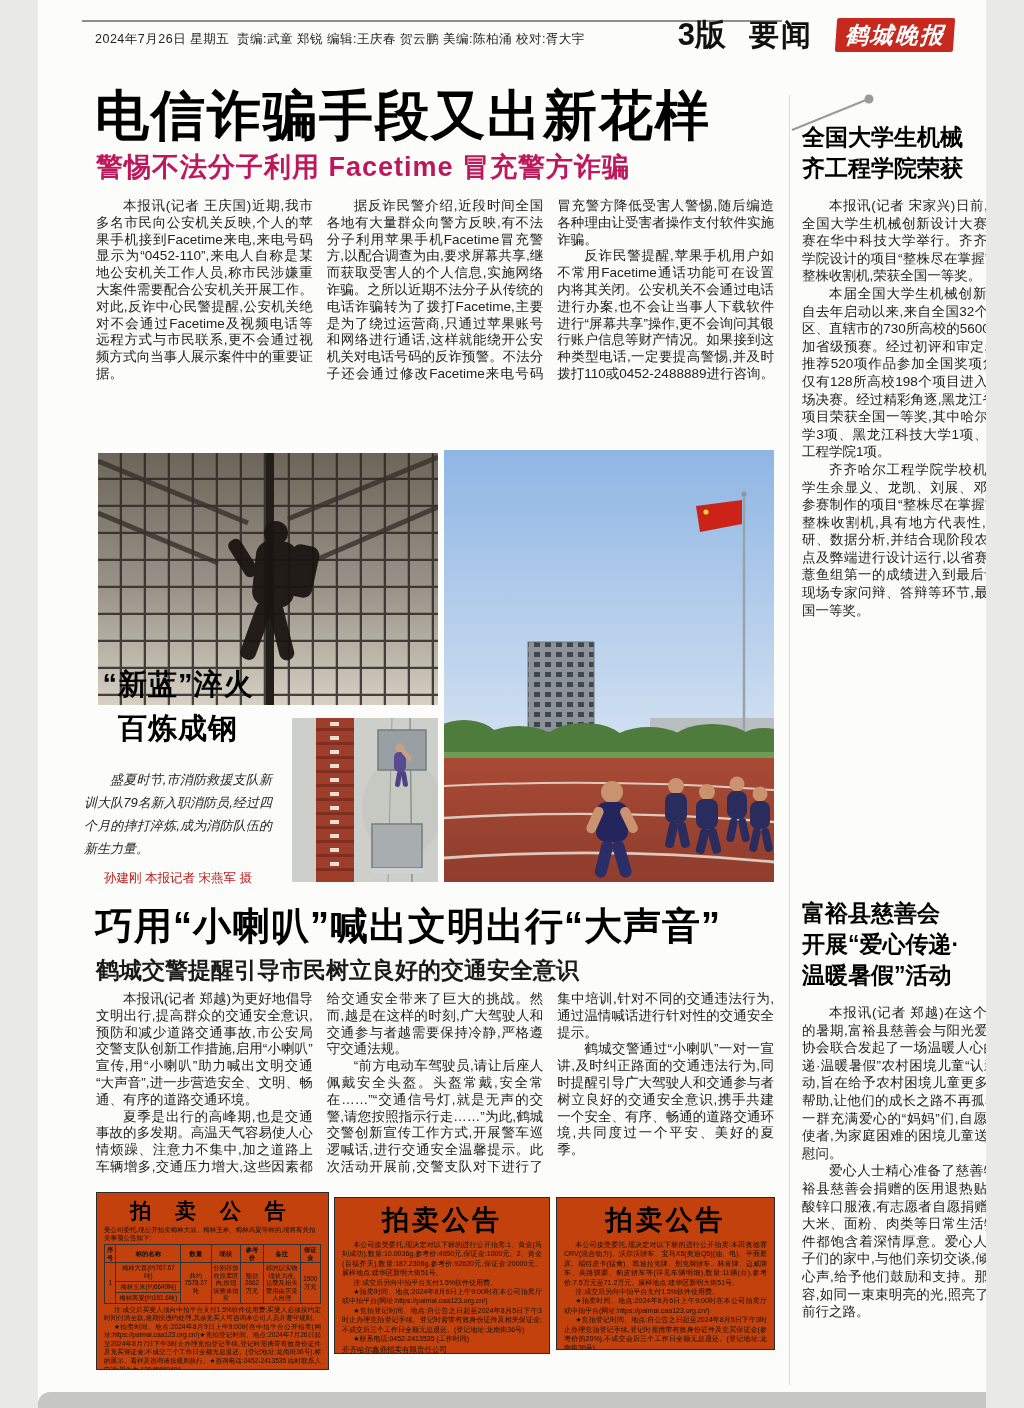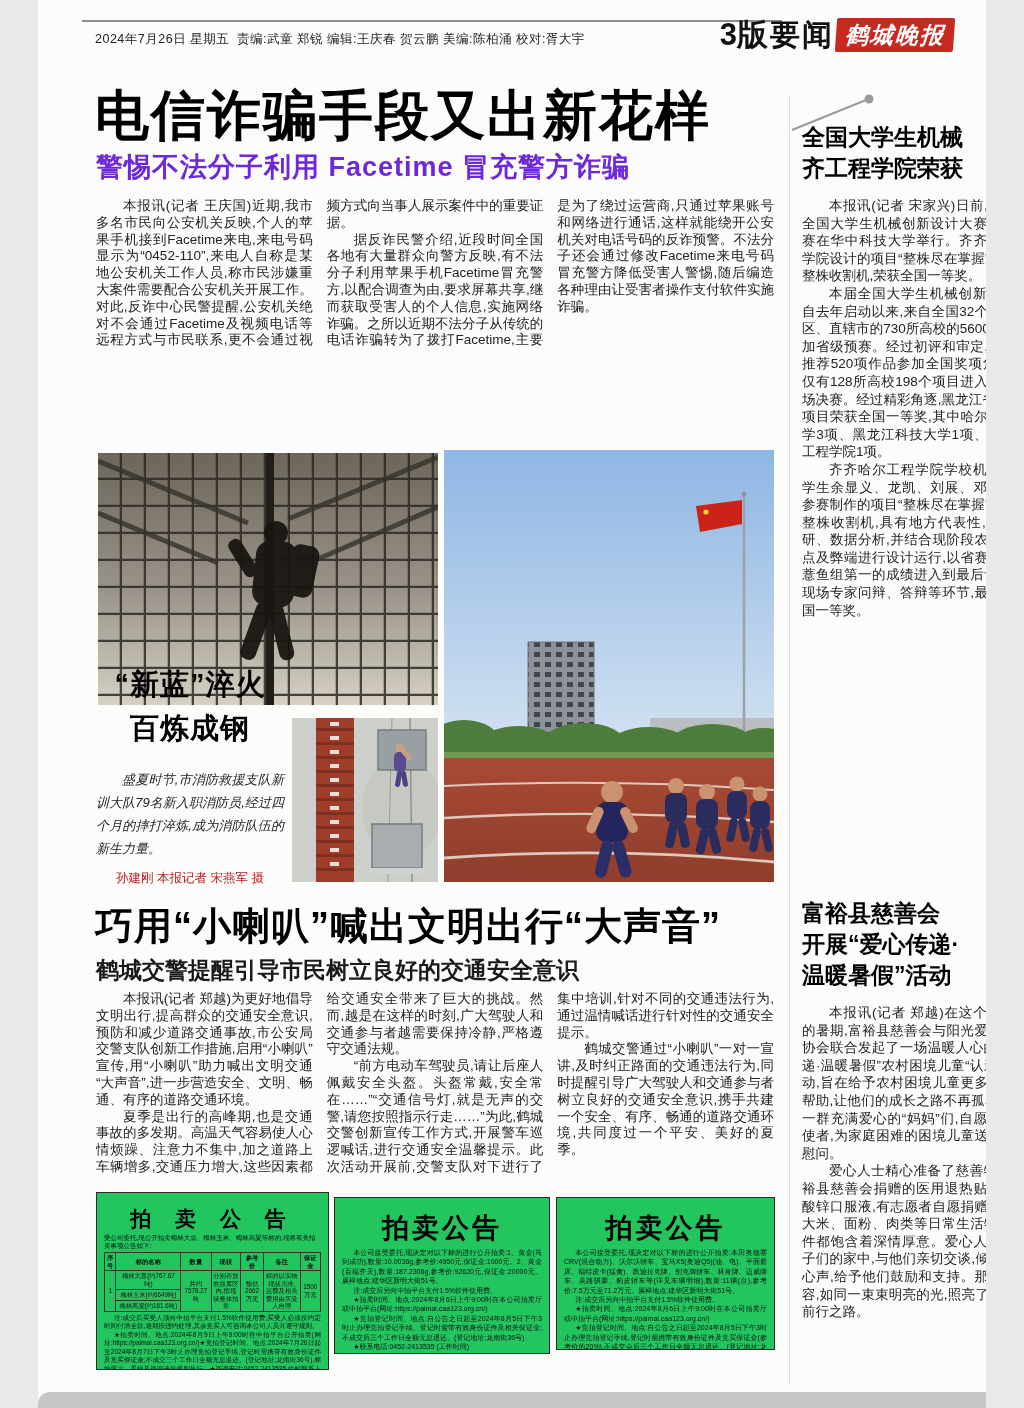--- a/index.html
+++ b/index.html
@@ -2,55 +2,55 @@
 <html lang="zh"><head>
 <meta charset="utf-8">
 <style>
   html,body{margin:0;padding:0;background:#e9e9e7;}
   *{box-sizing:border-box;}
   .page{position:relative;width:948px;height:1408px;margin:0 auto;background:#fcfcfa;
         font-family:"Liberation Sans","DejaVu Sans",sans-serif;color:#1c1c1c;overflow:hidden;}
   
   .hairline-top{position:absolute;left:44px;top:20px;width:700px;height:2px;background:#8d8d8d;}
   .meta-line{position:absolute;left:57px;top:31px;font-size:12.5px;color:#222;letter-spacing:.5px;white-space:nowrap;}
-  .head-right{position:absolute;right:32px;top:14px;display:flex;align-items:center;gap:2px;}
+  .head-right{position:absolute;right:32px;top:14px;display:flex;align-items:center;gap:23px;}
   .page-num{font-size:31px;font-weight:700;color:#111;}
   .section-name{font-size:30px;font-weight:900;color:#111;letter-spacing:2px;text-align:center;}
   .logo{width:118px;height:34px;background:#c7291f;color:#fff;display:flex;align-items:center;justify-content:center;
         font-size:23px;font-weight:900;font-style:italic;letter-spacing:2px;transform:skewX(-4deg);border-radius:2px;}
   
   .a1-headline{position:absolute;left:57px;top:80px;width:680px;font-size:54px;font-weight:900;
                letter-spacing:2px;color:#000;white-space:nowrap;}
-  .a1-subhead{position:absolute;left:58px;top:149px;width:680px;font-size:27px;font-weight:600;color:#6d28d9;letter-spacing:1px;}
+  .a1-subhead{position:absolute;left:58px;top:149px;width:680px;font-size:27px;font-weight:600;color:#be185d;letter-spacing:1px;}
   .col-body{column-gap:14px;column-count:3;text-align:justify;font-size:13.5px;line-height:16.8px;color:#222;}
   .a1-body{position:absolute;left:58px;top:198px;width:678px;height:228px;overflow:hidden;}
   .body-p{margin:0;text-indent:2em;}
   
   .photo{position:absolute;display:block;}
   
-  .cap-block{position:absolute;left:58px;top:662px;width:188px;}
+  .cap-block{position:absolute;left:46px;top:662px;width:188px;}
   .cap-title{font-size:29px;font-weight:900;color:#000;text-align:center;line-height:44px;letter-spacing:1px;}
   .cap-text{margin-top:18px;font-size:13px;font-style:italic;line-height:23px;text-align:justify;text-indent:2em;color:#222;}
   .cap-credit{margin-top:10px;font-size:12.5px;color:#b91c1c;text-align:center;}
   
   .a2-headline{position:absolute;left:57px;top:901px;width:680px;font-size:38px;font-weight:900;color:#000;letter-spacing:1px;white-space:nowrap;}
   .a2-subhead{position:absolute;left:58px;top:955px;width:680px;font-size:23px;font-weight:600;color:#1a1a1a;}
   .a2-body{position:absolute;left:58px;top:991px;width:678px;height:198px;overflow:hidden;}
   
   .sidebar{position:absolute;left:764px;top:92px;width:242px;}
   .sb-title{font-size:23px;font-weight:900;line-height:31px;color:#000;}
   .sb-body{margin-top:13px;text-align:justify;font-size:13.5px;line-height:17.6px;color:#222;}
   .sb-b{position:absolute;left:764px;top:898px;width:242px;}
   .deco{position:absolute;left:752px;top:90px;}
   
   .vrule{position:absolute;left:751px;top:95px;width:1px;height:1290px;background:#dcdcda;}
   .edge-right{position:absolute;left:1006px;top:80px;width:2px;height:1310px;background:#c3c3c1;}
   .edge-bottom{position:absolute;left:0;top:1392px;width:1024px;height:16px;background:#c6c6c4;border-radius:12px 12px 0 0;}
   
-  .auction{position:absolute;background:#22c55e;border:1.5px solid #2a2a2a;padding:12px 7px;overflow:hidden;}
+  .auction{position:absolute;background:#c2410c;border:1.5px solid #2a2a2a;padding:4px 7px;overflow:hidden;}
   .auc1{left:58px;top:1192px;width:233px;height:178px;}
   .auc2{left:296px;top:1197px;width:216px;height:157px;}
   .auc3{left:518px;top:1197px;width:219px;height:153px;}
   .auc-title-sp{font-size:21px;font-weight:900;text-align:center;letter-spacing:9px;color:#000;}
   .auc-title{font-size:27px;font-weight:900;text-align:center;letter-spacing:3px;color:#000;}
   .auc-intro{font-size:6.5px;line-height:8px;color:#111;margin-top:1px;}
   table.auc-table{width:100%;border-collapse:collapse;margin-top:2px;font-size:6.3px;line-height:7.5px;color:#111;}
   table.auc-table th,table.auc-table td{border:.75px solid #333;padding:1px 1.5px;text-align:center;vertical-align:middle;}
   table.auc-table th{font-weight:700;}
   .auc-small{font-size:6.6px;line-height:8.6px;text-align:justify;color:#111;margin-top:2px;}
@@ -70,20 +70,21 @@
     <span class="page-num">3版</span>
     <span class="section-name">要闻</span>
     <span class="logo">鹤城晚报</span>
   </div>
 
   <div class="a1-headline">电信诈骗手段又出新花样</div>
   <div class="a1-subhead">警惕不法分子利用 Facetime 冒充警方诈骗</div>
   <div class="a1-body col-body">
     <p class="body-p">本报讯(记者 王庆国)近期,我市多名市民向公安机关反映,个人的苹果手机接到Facetime来电,来电号码显示为“0452-110”,来电人自称是某地公安机关工作人员,称市民涉嫌重大案件需要配合公安机关开展工作。对此,反诈中心民警提醒,公安机关绝对不会通过Facetime及视频电话等远程方式与市民联系,更不会通过视频方式向当事人展示案件中的重要证据。</p>
     <p class="body-p">据反诈民警介绍,近段时间全国各地有大量群众向警方反映,有不法分子利用苹果手机Facetime冒充警方,以配合调查为由,要求屏幕共享,继而获取受害人的个人信息,实施网络诈骗。之所以近期不法分子从传统的电话诈骗转为了拨打Facetime,主要是为了绕过运营商,只通过苹果账号和网络进行通话,这样就能绕开公安机关对电话号码的反诈预警。不法分子还会通过修改Facetime来电号码冒充警方降低受害人警惕,随后编造各种理由让受害者操作支付软件实施诈骗。</p>
+    <p class="body-p">反诈民警提醒,苹果手机用户如不常用Facetime通话功能可在设置内将其关闭。公安机关不会通过电话进行办案,也不会让当事人下载软件进行“屏幕共享”操作,更不会询问其银行账户信息等财产情况。如果接到这种类型电话,一定要提高警惕,并及时拨打110或0452-2488889进行咨询。</p>
   </div>
 
   <svg class="photo" style="left:60px;top:453px;" width="340" height="252" viewBox="0 0 340 252">
     <defs>
       <linearGradient id="gc" x1="0" y1="0" x2="0" y2="1">
         <stop offset="0" stop-color="#6b655a"></stop>
           <stop offset="0.55" stop-color="#9a948a"></stop>
           <stop offset="1" stop-color="#d6d1c4"></stop>
       </linearGradient>
       <pattern id="cage" width="24" height="27" patternUnits="userSpaceOnUse">

